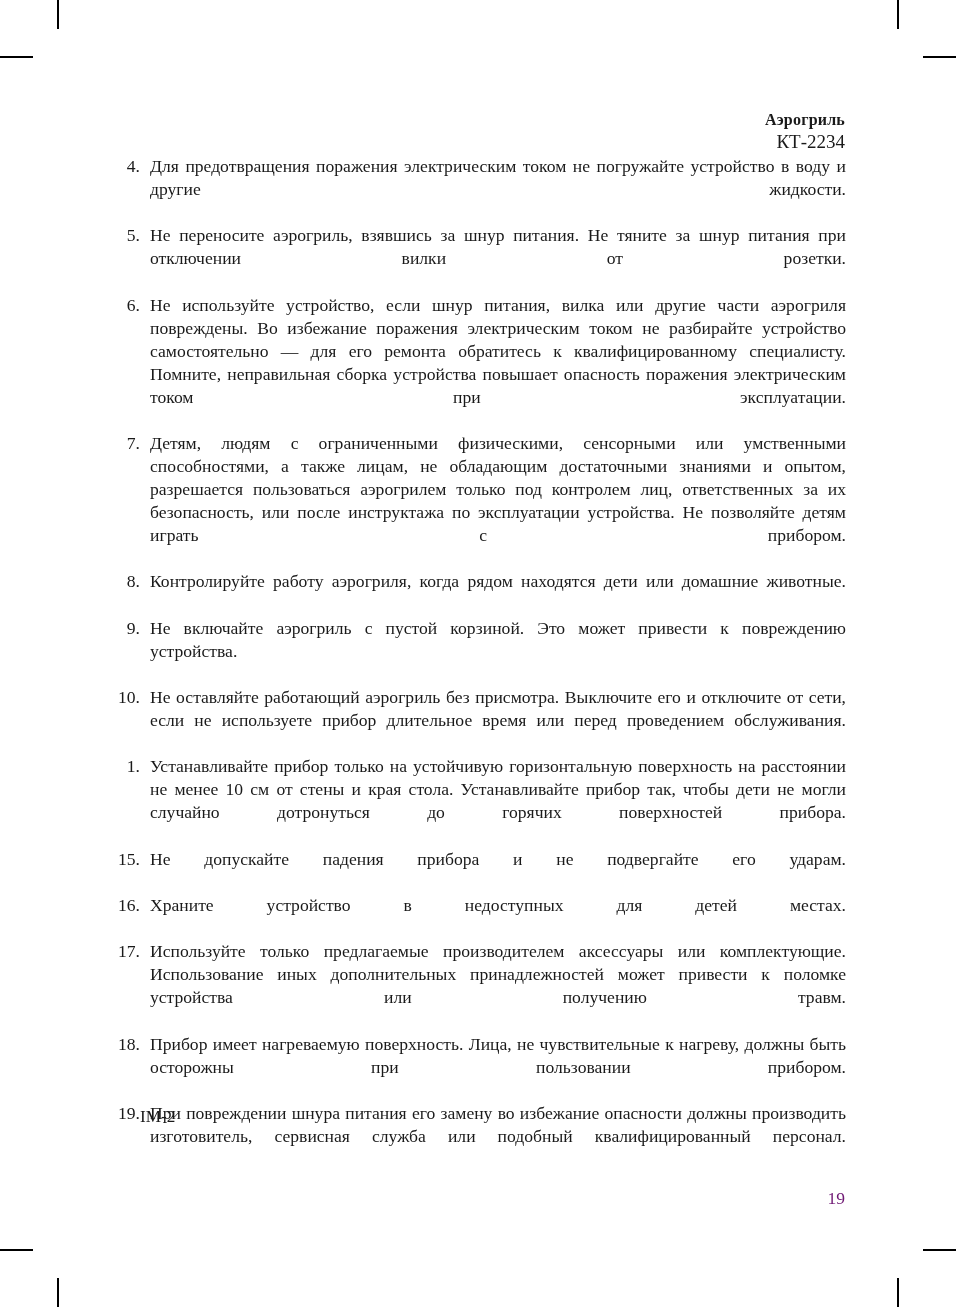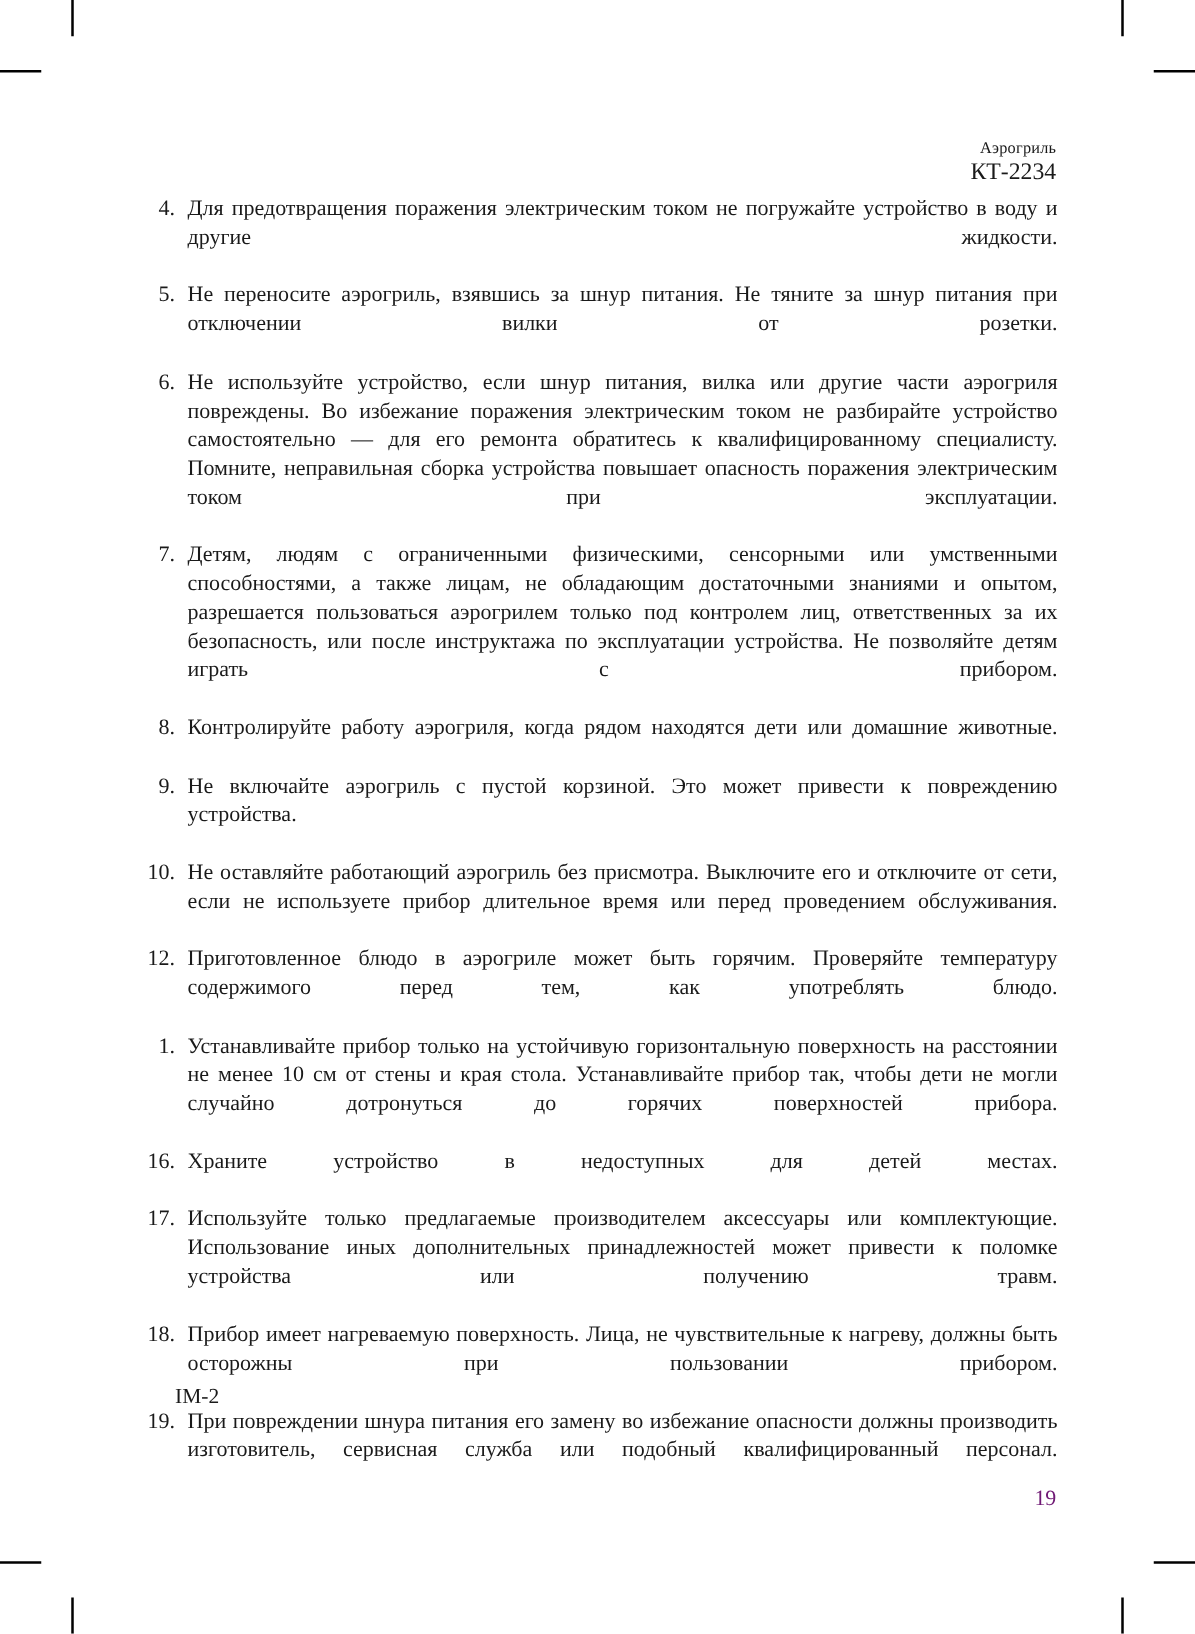--- a/index.html
+++ b/index.html
@@ -35,22 +35,22 @@
 
   
   .running-head {
     position: absolute;
     right: 111px;
     top: 110px;
     text-align: right;
     line-height: 1.22;
   }
   .running-head .model-name {
-    font-weight: normal;
-    font-size: 13px;
+    font-weight: bold;
+    font-size: 16px;
     letter-spacing: 0.2px;
     display: block;
   }
   .running-head .model-code {
     font-weight: normal;
     font-size: 19px;
     display: block;
   }
 
   
@@ -152,26 +152,26 @@
       </li>
       <li>
         <span class="item-number">9.</span>
         <span class="item-text">Не включайте аэрогриль с пустой корзиной. Это может привести к повреждению устройства.</span>
       </li>
       <li>
         <span class="item-number">10.</span>
         <span class="item-text">Не оставляйте работающий аэрогриль без присмотра. Выключите его и отключите от сети, если не используете прибор длительное время или перед проведением обслуживания.</span>
       </li>
       <li>
-        <span class="item-number">12.</span>
-        <span class="item-text">Приготовленное блюдо в аэрогриле может быть горячим. Проверяйте температуру содержимого перед тем, как употреблять блюдо.</span>
+        <span class="item-number">1.</span>
+        <span class="item-text">Устанавливайте прибор только на устойчивую горизонтальную поверхность на расстоянии не менее 10 см от стены и края стола. Устанавливайте прибор так, чтобы дети не могли случайно дотронуться до горячих поверхностей прибора.</span>
       </li>
       <li>
-        <span class="item-number">1.</span>
-        <span class="item-text">Устанавливайте прибор только на устойчивую горизонтальную поверхность на расстоянии не менее 10 см от стены и края стола. Устанавливайте прибор так, чтобы дети не могли случайно дотронуться до горячих поверхностей прибора.</span>
+        <span class="item-number">15.</span>
+        <span class="item-text">Не допускайте падения прибора и не подвергайте его ударам.</span>
       </li>
       <li>
         <span class="item-number">16.</span>
         <span class="item-text">Храните устройство в недоступных для детей местах.</span>
       </li>
       <li>
         <span class="item-number">17.</span>
         <span class="item-text">Используйте только предлагаемые производителем аксессуары или комплектующие. Использование иных дополнительных принадлежностей может привести к поломке устройства или получению травм.</span>
       </li>
       <li>

